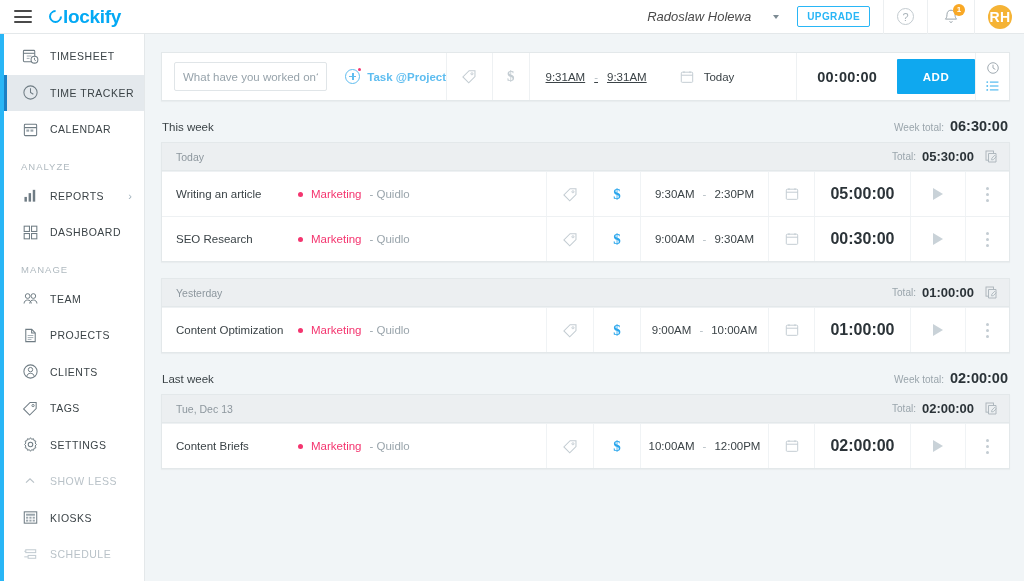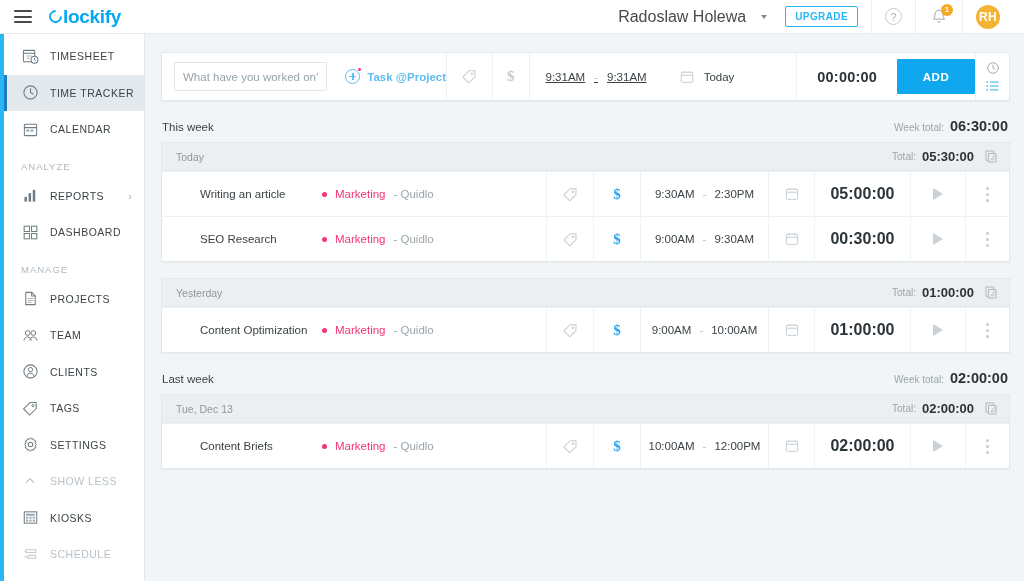--- a/index.html
+++ b/index.html
@@ -20,21 +20,21 @@
   .hamburger { width: 18px; height: 13px; display: flex; flex-direction: column;
     justify-content: space-between; cursor: pointer; }
   .hamburger i { display: block; height: 2px; background: #4a4a4a; border-radius: 1px; }
   .logo { margin-left: 17px; font-size: 19px; font-weight: 600; color: #03a9f4;
     letter-spacing: -0.3px; display: flex; align-items: center; }
   .logo .cmark { position: relative; display: inline-block; width: 13px; height: 13px;
     border: 2px solid #03a9f4; border-radius: 50%; border-right-color: transparent;
     transform: rotate(-45deg); margin-right: 1px; }
   .hdr-spacer { flex: 1; }
   .hdr-right { display: flex; align-items: center; height: 100%; }
-  .user-name { font-size: 16px; color: #4a4a4a; margin-right: 15px; }
+  .user-name { font-size: 13px; color: #4a4a4a; margin-right: 22px; font-style: italic; }
   .caret-down { width: 0; height: 0; border-left: 3.5px solid transparent;
     border-right: 3.5px solid transparent; border-top: 4px solid #7d8b93; }
   .hdr-sep { width: 1px; height: 34px; background: #eceff1; margin: 0 13px; }
   .upgrade-btn {
     border: 1px solid #29b6f6; color: #29b6f6; background: #fff;
     font-size: 10px; font-weight: 700; letter-spacing: 0.4px;
     padding: 4px 9px; border-radius: 2px; cursor: pointer; font-family: inherit;
   }
   .help-icon {
     width: 17px; height: 17px; border: 1px solid #c3cbd0; border-radius: 50%;
@@ -42,22 +42,22 @@
     justify-content: center; cursor: pointer;
   }
   .bell-wrap { position: relative; cursor: pointer; width: 20px; height: 20px; }
   .badge {
     position: absolute; top: -3px; right: -4px; background: #f9a825; color: #fff;
     font-size: 8px; font-weight: 700; min-width: 12px; height: 12px; border-radius: 6px;
     display: flex; align-items: center; justify-content: center; padding: 0 2px;
   }
   .avatar {
     width: 24px; height: 24px; border-radius: 50%; background: #f5b335; color: #fff;
-    font-size: 12px; font-weight: 700; display: flex; align-items: center;
-    justify-content: center; margin-right: 24px; cursor: pointer; letter-spacing: .3px;
+    font-size: 14px; font-weight: 700; display: flex; align-items: center;
+    justify-content: center; margin-right: 12px; cursor: pointer; letter-spacing: .3px;
   }
 
   
   .body { flex: 1; display: flex; min-height: 0; }
 
   .blue-rail { width: 4px; background: #29b6f6; }
 
   
   .sidebar {
     width: 141px; background: #ffffff; border-right: 1px solid #e4e8ea;
@@ -149,21 +149,21 @@
   .group-head {
     height: 28px; background: #eceff1; border-bottom: 1px solid #e3e8ea;
     display: flex; align-items: center; justify-content: space-between; padding: 0 10px 0 14px;
   }
   .group-day { font-size: 10.5px; color: #8d979e; }
   .group-right { display: flex; align-items: center; gap: 6px; }
   .group-total-lbl { font-size: 10px; color: #9aa5ac; }
   .group-total-val { font-size: 13px; font-weight: 700; color: #2b3338; }
 
   
-  .entry { height: 45px; display: flex; align-items: stretch; border-top: 1px solid #eef1f3; padding-left: 24px; }
+  .entry { height: 45px; display: flex; align-items: stretch; border-top: 1px solid #eef1f3; }
   .entry:first-of-type { border-top: none; }
   .e-desc { width: 134px; display: flex; align-items: center; padding-left: 14px;
     font-size: 11.5px; color: #3b4347; }
   .e-project { flex: 1; display: flex; align-items: center; gap: 8px; padding-left: 2px; }
   .proj-dot { width: 5px; height: 5px; border-radius: 50%; background: #f4356f; }
   .proj-name { font-size: 11.5px; color: #f4356f; }
   .proj-client { font-size: 11.5px; color: #9aa5ac; }
   .e-cell {
     width: 47px; display: flex; align-items: center; justify-content: center;
     border-left: 1px solid #f0f3f5; cursor: pointer;
@@ -297,40 +297,40 @@
           </svg>
         </span>
         <span class="nav-label">DASHBOARD</span>
       </div>
 
       <div class="nav-section">MANAGE</div>
 
       <div class="nav-item">
         <span class="nav-icon">
           <svg width="17" height="17" viewBox="0 0 18 18">
+            <circle cx="6" cy="6.4" r="2.5" fill="none" stroke="#6f7c84" stroke-width="1.05"></circle>
+            <circle cx="12" cy="6.4" r="2.5" fill="none" stroke="#6f7c84" stroke-width="1.05"></circle>
+            <path d="M2.2 14.3c0-2.3 1.7-3.7 3.8-3.7s3.8 1.4 3.8 3.7" fill="none" stroke="#6f7c84" stroke-width="1.05"></path>
+            <path d="M8.2 14.3c0-2.3 1.7-3.7 3.8-3.7s3.8 1.4 3.8 3.7" fill="none" stroke="#6f7c84" stroke-width="1.05"></path>
+          </svg>
+        </span>
+        <span class="nav-label">TEAM</span>
+      </div>
+
+      <div class="nav-item">
+        <span class="nav-icon">
+          <svg width="17" height="17" viewBox="0 0 18 18">
             <path d="M4 2.5h6.3L14 6.2V15.5H4z" fill="none" stroke="#6f7c84" stroke-width="1.1"></path>
             <path d="M10.2 2.5v3.8H14" fill="none" stroke="#6f7c84" stroke-width="1.1"></path>
             <line x1="6" y1="9" x2="12" y2="9" stroke="#9aa5ac" stroke-width=".9"></line>
             <line x1="6" y1="11.2" x2="12" y2="11.2" stroke="#9aa5ac" stroke-width=".9"></line>
             <line x1="6" y1="13.2" x2="10" y2="13.2" stroke="#9aa5ac" stroke-width=".9"></line>
           </svg>
         </span>
         <span class="nav-label">PROJECTS</span>
-      </div>
-
-      <div class="nav-item">
-        <span class="nav-icon">
-          <svg width="17" height="17" viewBox="0 0 18 18">
-            <circle cx="6" cy="6.4" r="2.5" fill="none" stroke="#6f7c84" stroke-width="1.05"></circle>
-            <circle cx="12" cy="6.4" r="2.5" fill="none" stroke="#6f7c84" stroke-width="1.05"></circle>
-            <path d="M2.2 14.3c0-2.3 1.7-3.7 3.8-3.7s3.8 1.4 3.8 3.7" fill="none" stroke="#6f7c84" stroke-width="1.05"></path>
-            <path d="M8.2 14.3c0-2.3 1.7-3.7 3.8-3.7s3.8 1.4 3.8 3.7" fill="none" stroke="#6f7c84" stroke-width="1.05"></path>
-          </svg>
-        </span>
-        <span class="nav-label">TEAM</span>
       </div>
 
       <div class="nav-item">
         <span class="nav-icon">
           <svg width="17" height="17" viewBox="0 0 18 18">
             <circle cx="9" cy="9" r="7" fill="none" stroke="#6f7c84" stroke-width="1.1"></circle>
             <circle cx="9" cy="7" r="2.3" fill="none" stroke="#6f7c84" stroke-width="1.05"></circle>
             <path d="M5.2 14.2c0-2.1 1.7-3.3 3.8-3.3s3.8 1.2 3.8 3.3" fill="none" stroke="#6f7c84" stroke-width="1.05"></path>
           </svg>
         </span>

